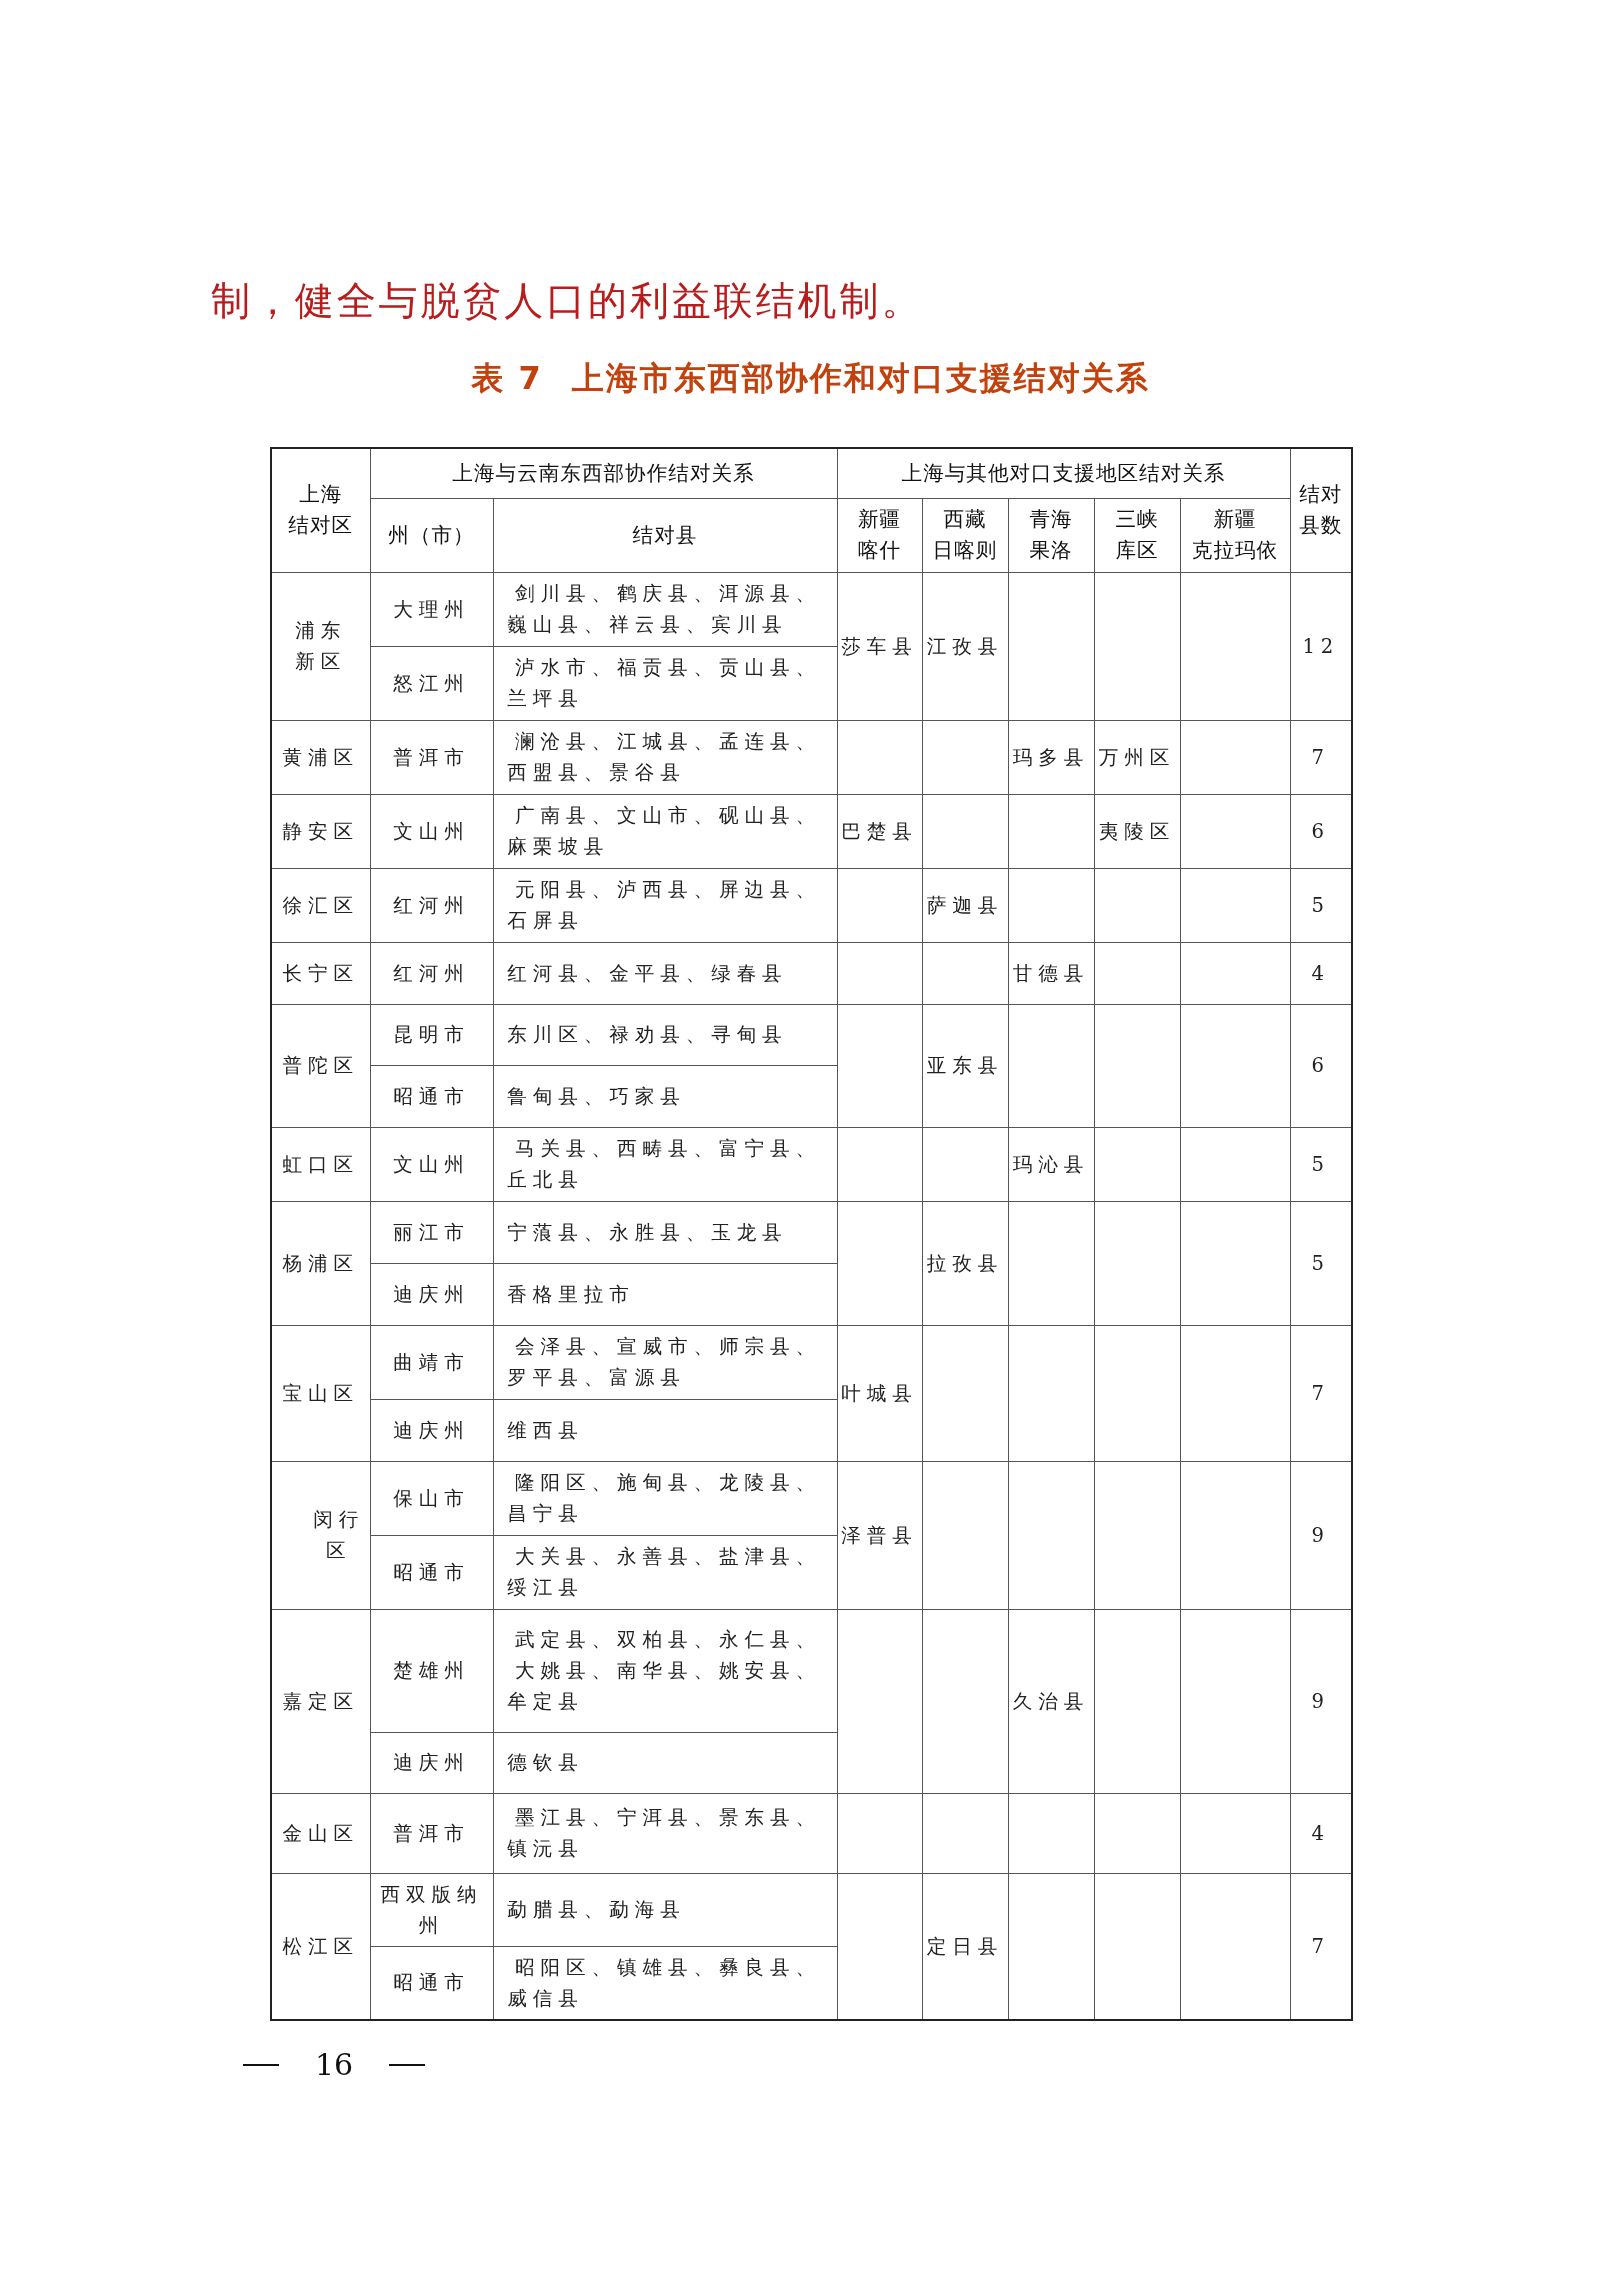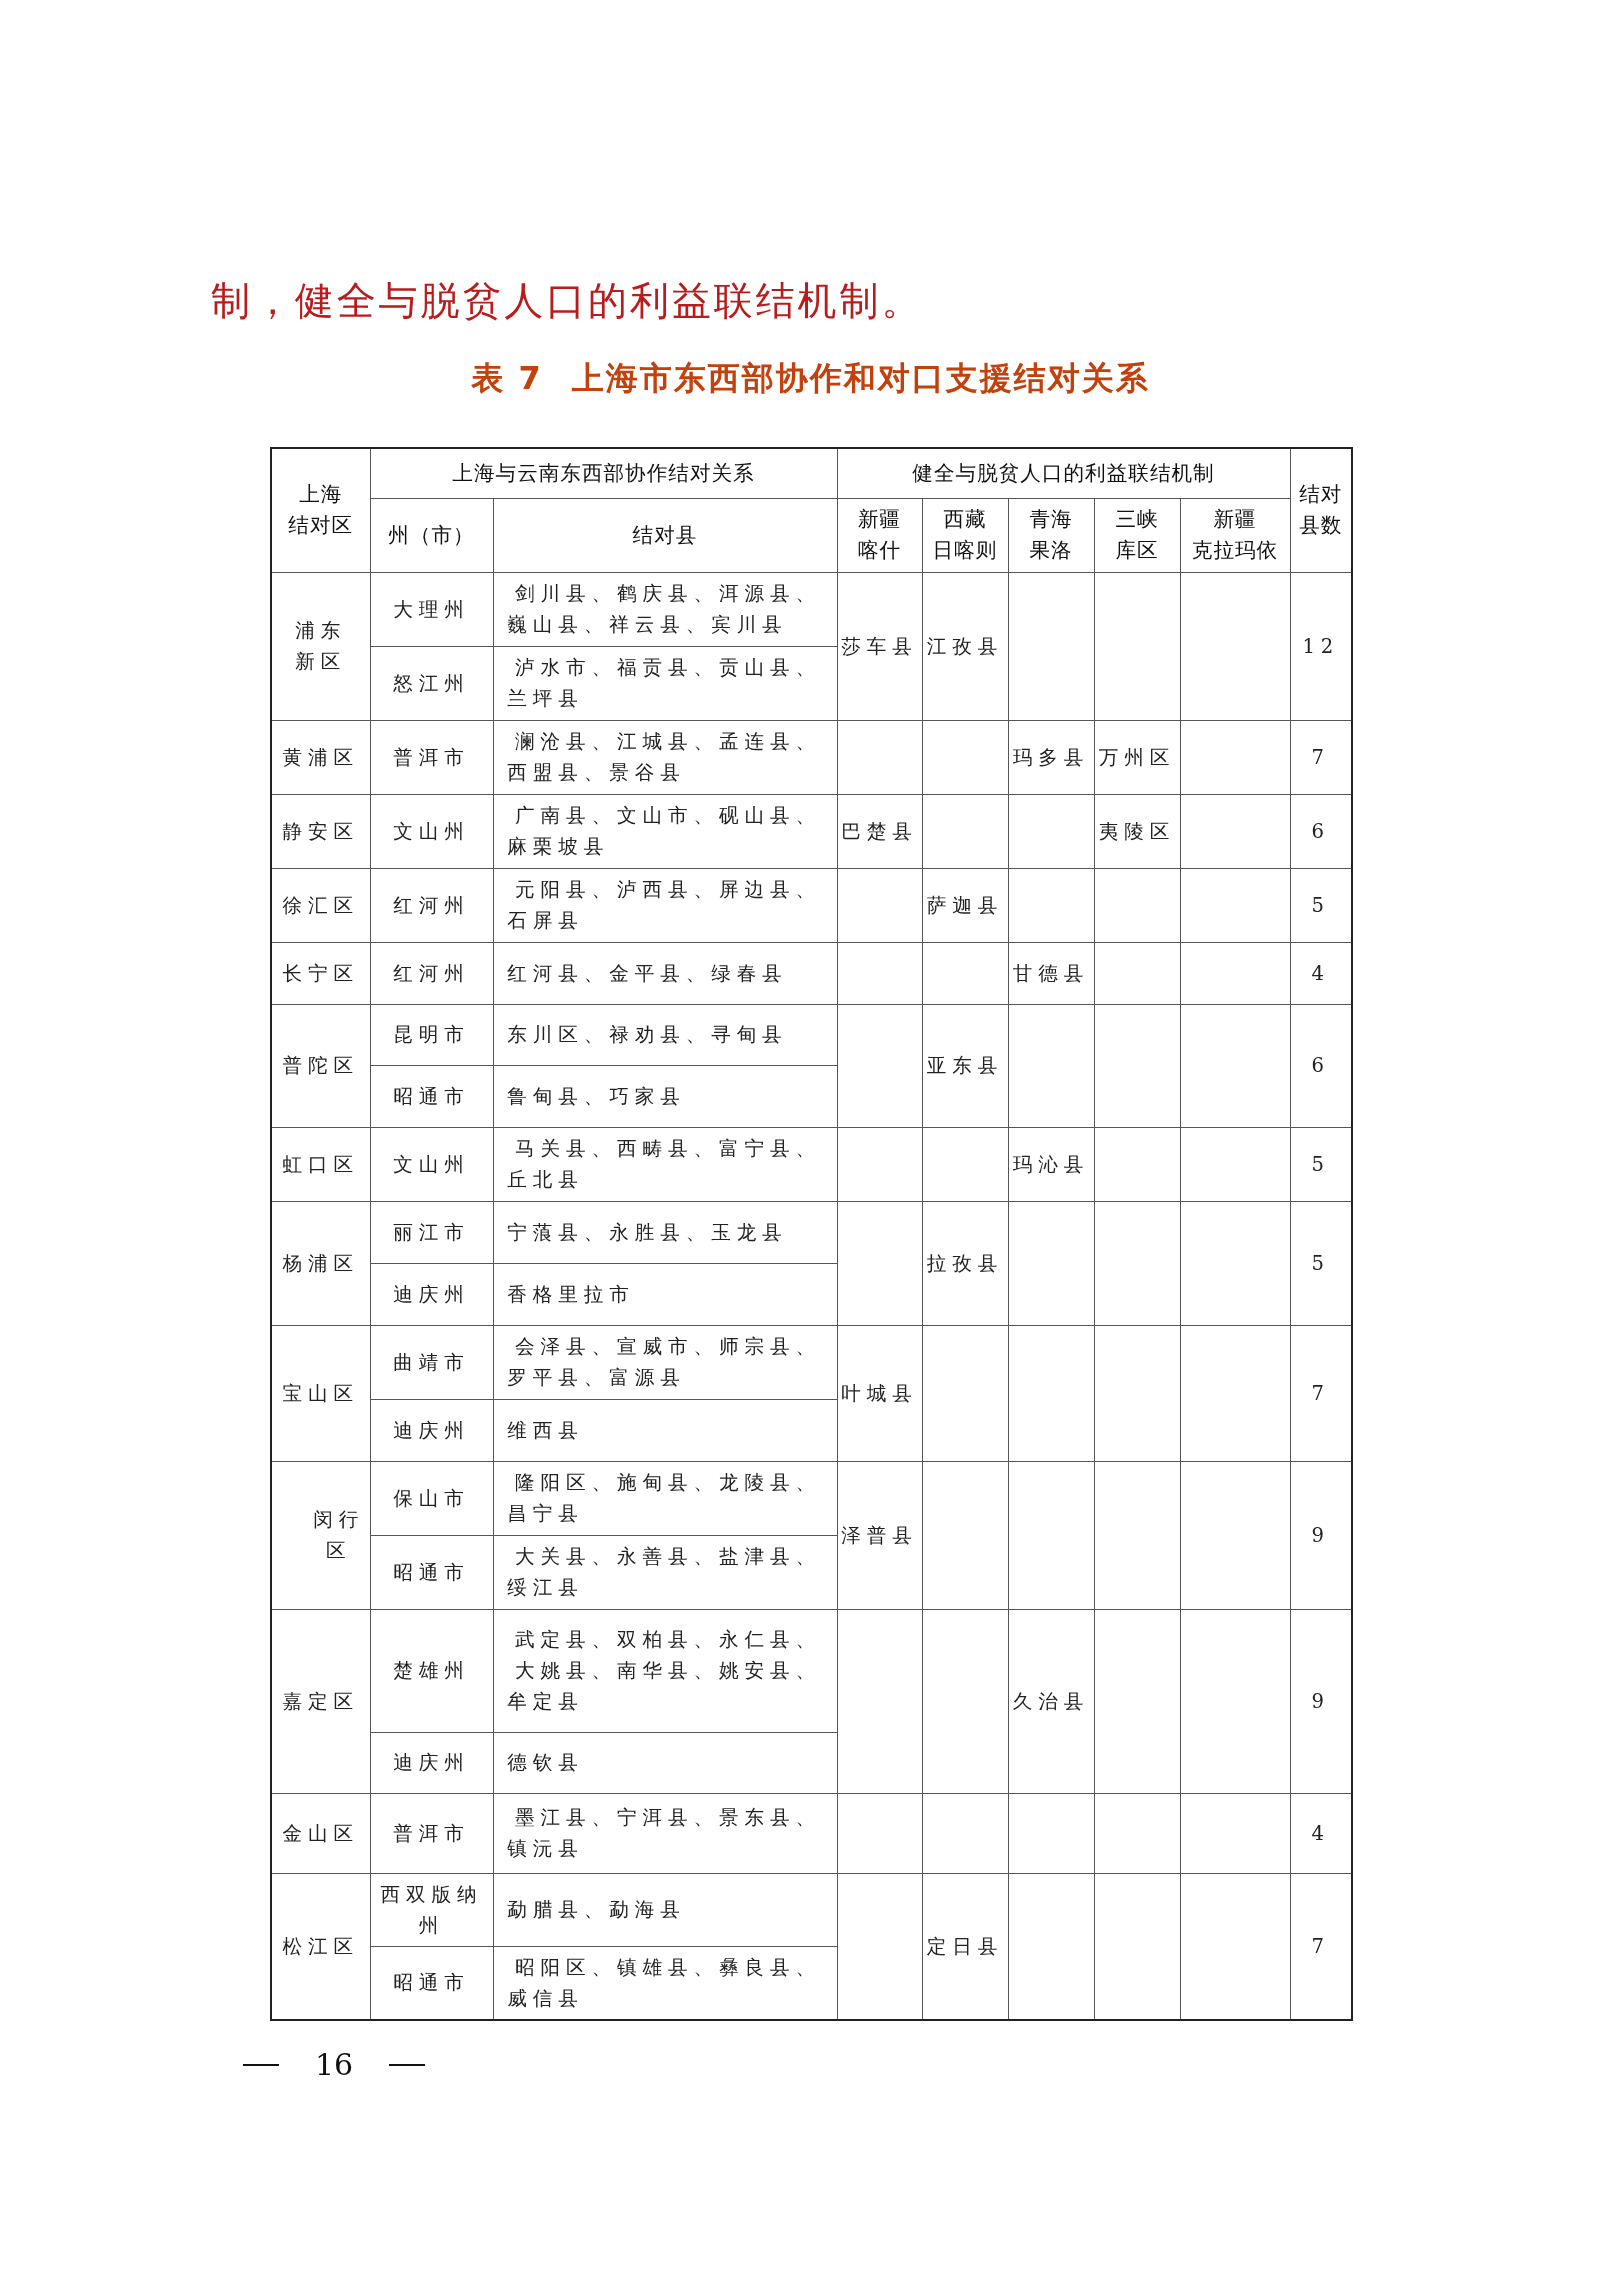--- a/index.html
+++ b/index.html
@@ -60,21 +60,21 @@
       <col style="width:86px">
       <col style="width:86px">
       <col style="width:110px">
     <col style="width:62px">
   </colgroup>
   <thead>
     <tr style="height:50px">
       <th rowspan="2" style="white-space:pre-line">上海
 结对区</th>
       <th colspan="2">上海与云南东西部协作结对关系</th>
-      <th colspan="5">健全与脱贫人口的利益联结机制</th>
+      <th colspan="5">上海与其他对口支援地区结对关系</th>
       <th rowspan="2" style="white-space:pre-line">结对
 县数</th>
     </tr>
     <tr style="height:74px">
       <th>州（市）</th>
       <th>结对县</th>
       <th style="white-space:pre-line">新疆
 喀什</th>
       <th style="white-space:pre-line">西藏
 日喀则</th>

